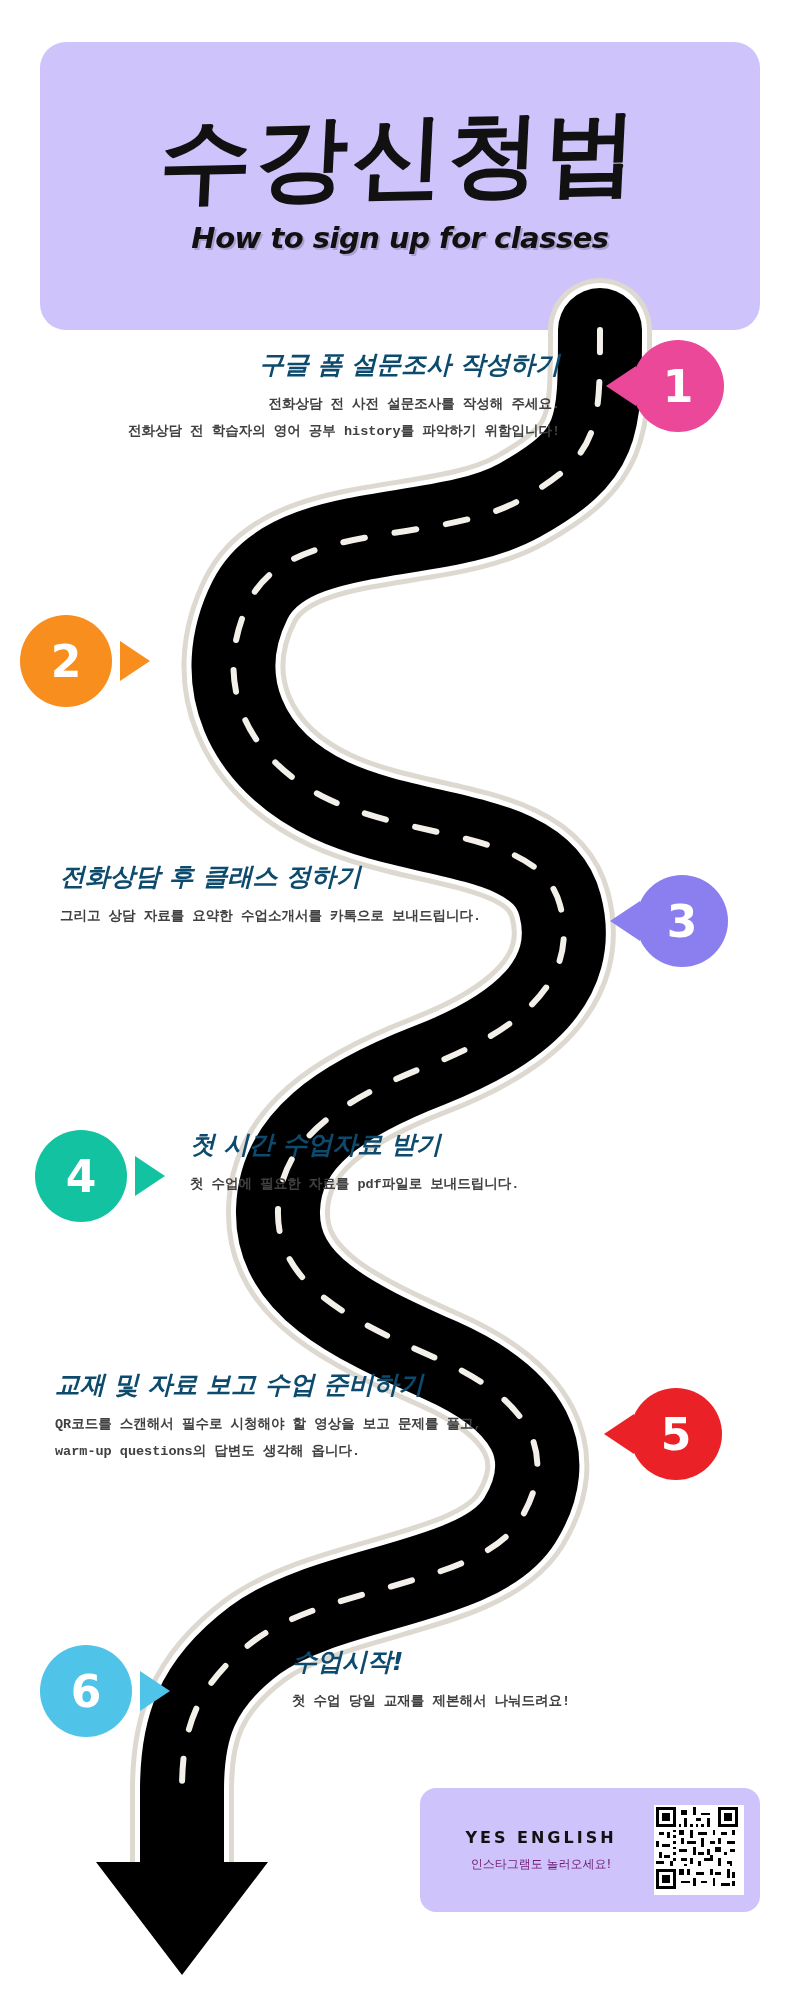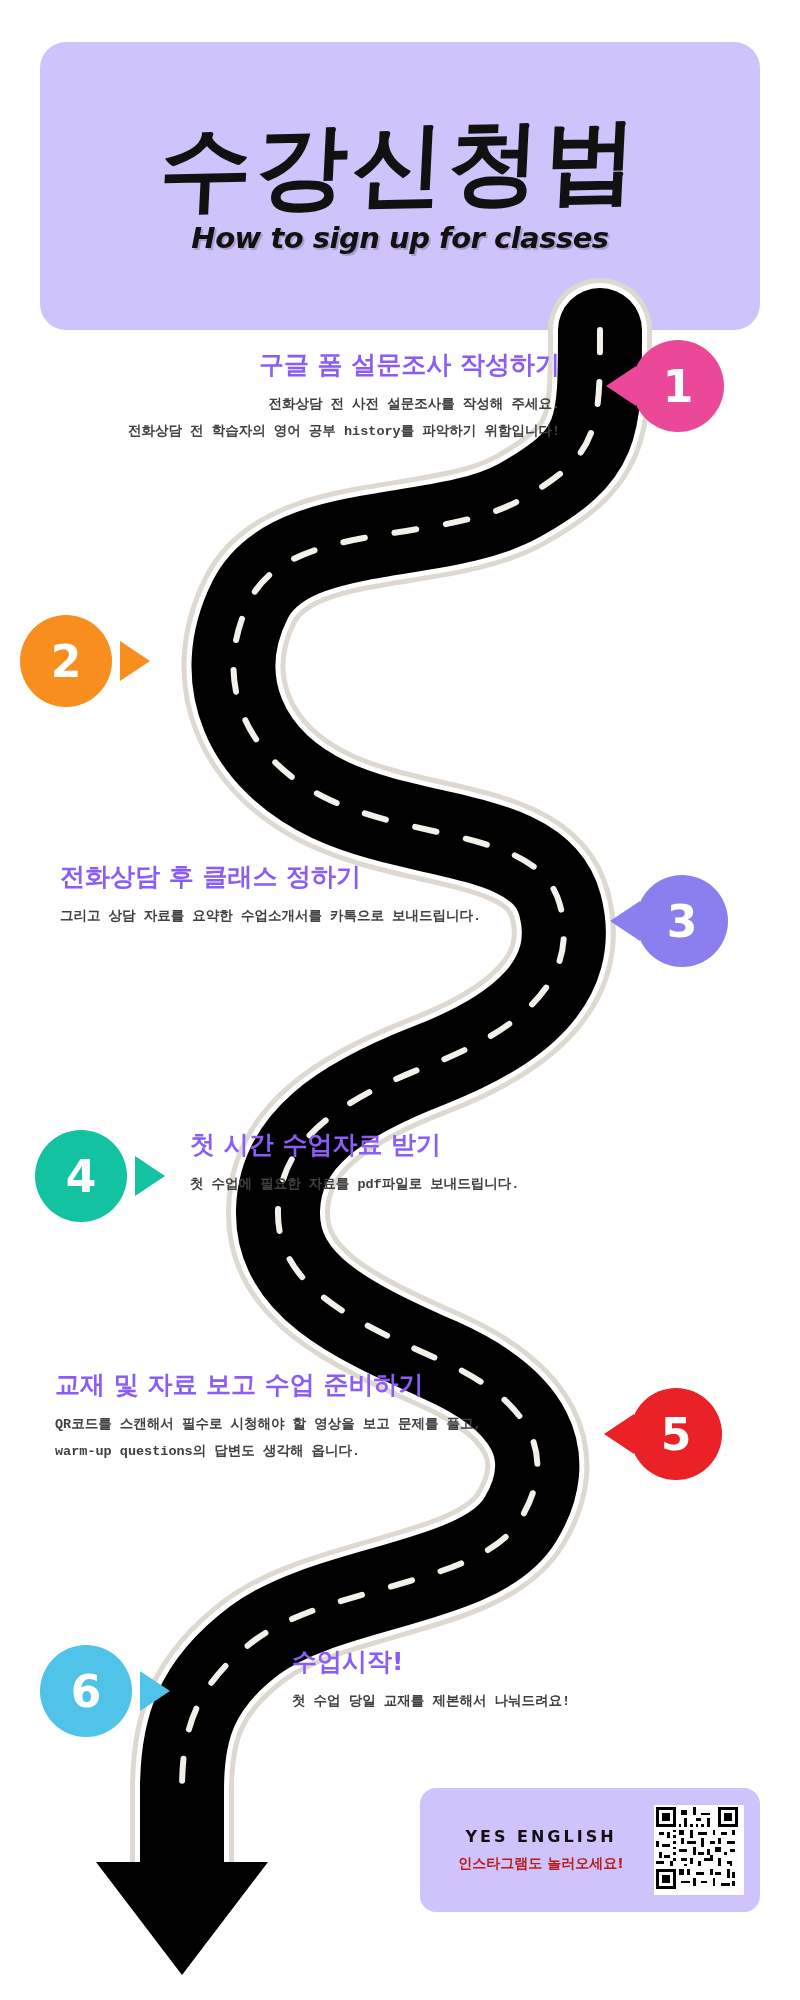--- a/index.html
+++ b/index.html
@@ -21,34 +21,35 @@
   .header .title{
     font-family:"DejaVu Sans","Liberation Sans",sans-serif;
     font-size:92px;line-height:1.05;font-weight:700;color:#111111;
     letter-spacing:4px;transform:skewX(-4deg) rotate(-1.2deg);
     text-align:center;margin:0 0 8px 0;
     font-stretch:condensed;
   }
   .header .subtitle{
     font-family:"DejaVu Sans","Liberation Sans",sans-serif;
     font-size:29px;font-weight:700;font-style:italic;color:#111111;
-    letter-spacing:-0.5px;text-align:right;margin:0;
+    letter-spacing:-0.5px;text-align:right;margin:8px;
     text-shadow:2px 2px 0 rgba(0,0,0,0.18);
   }
 
   
   #roadlayer{position:absolute;left:0;top:0;width:800px;height:2000px;}
 
   
   .step{position:absolute;}
   .step h3{
     margin:0 0 14px 0;
     font-family:"DejaVu Sans","Liberation Sans",sans-serif;
-    font-size:25px;font-weight:700;color:#8b5cf6;letter-spacing:0px;
+    font-size:25px;font-weight:700;color:#0c4a6e;letter-spacing:0px;
     white-space:nowrap;
+    font-style:italic;
   }
   .step p{
     margin:0 0 7px 0;
     font-family:Liberation Mono, monospace;
     font-size:13.5px;font-weight:600;color:#404040;line-height:1.5;
     white-space:nowrap;
   }
   .step.right-align{text-align:right;}
   .step.center-align{text-align:left;}
   .step.left-align{text-align:left;}
@@ -77,21 +78,21 @@
     background:#cfc3fb;border-radius:16px;
     display:flex;align-items:center;
   }
   .footer .ftext{
     flex:1;text-align:center;padding-left:8px;
     font-family:"DejaVu Sans","Liberation Sans",sans-serif;
   }
   .footer .brand{
     font-size:16px;font-weight:700;letter-spacing:3px;color:#111;margin-bottom:9px;
   }
-  .footer .insta{font-size:14px;font-weight:700;color:#b91c1c;}
+  .footer .insta{font-size:12px;font-weight:400;color:#701a75;}
   .qr{width:86px;height:86px;margin-right:16px;background:#fff;padding:2px;}
   .qr svg{display:block;}
 </style>
 </head>
 <body>
 
 <div id="stage">
 
   <div class="header">
     <div class="title">수강신청법</div>

